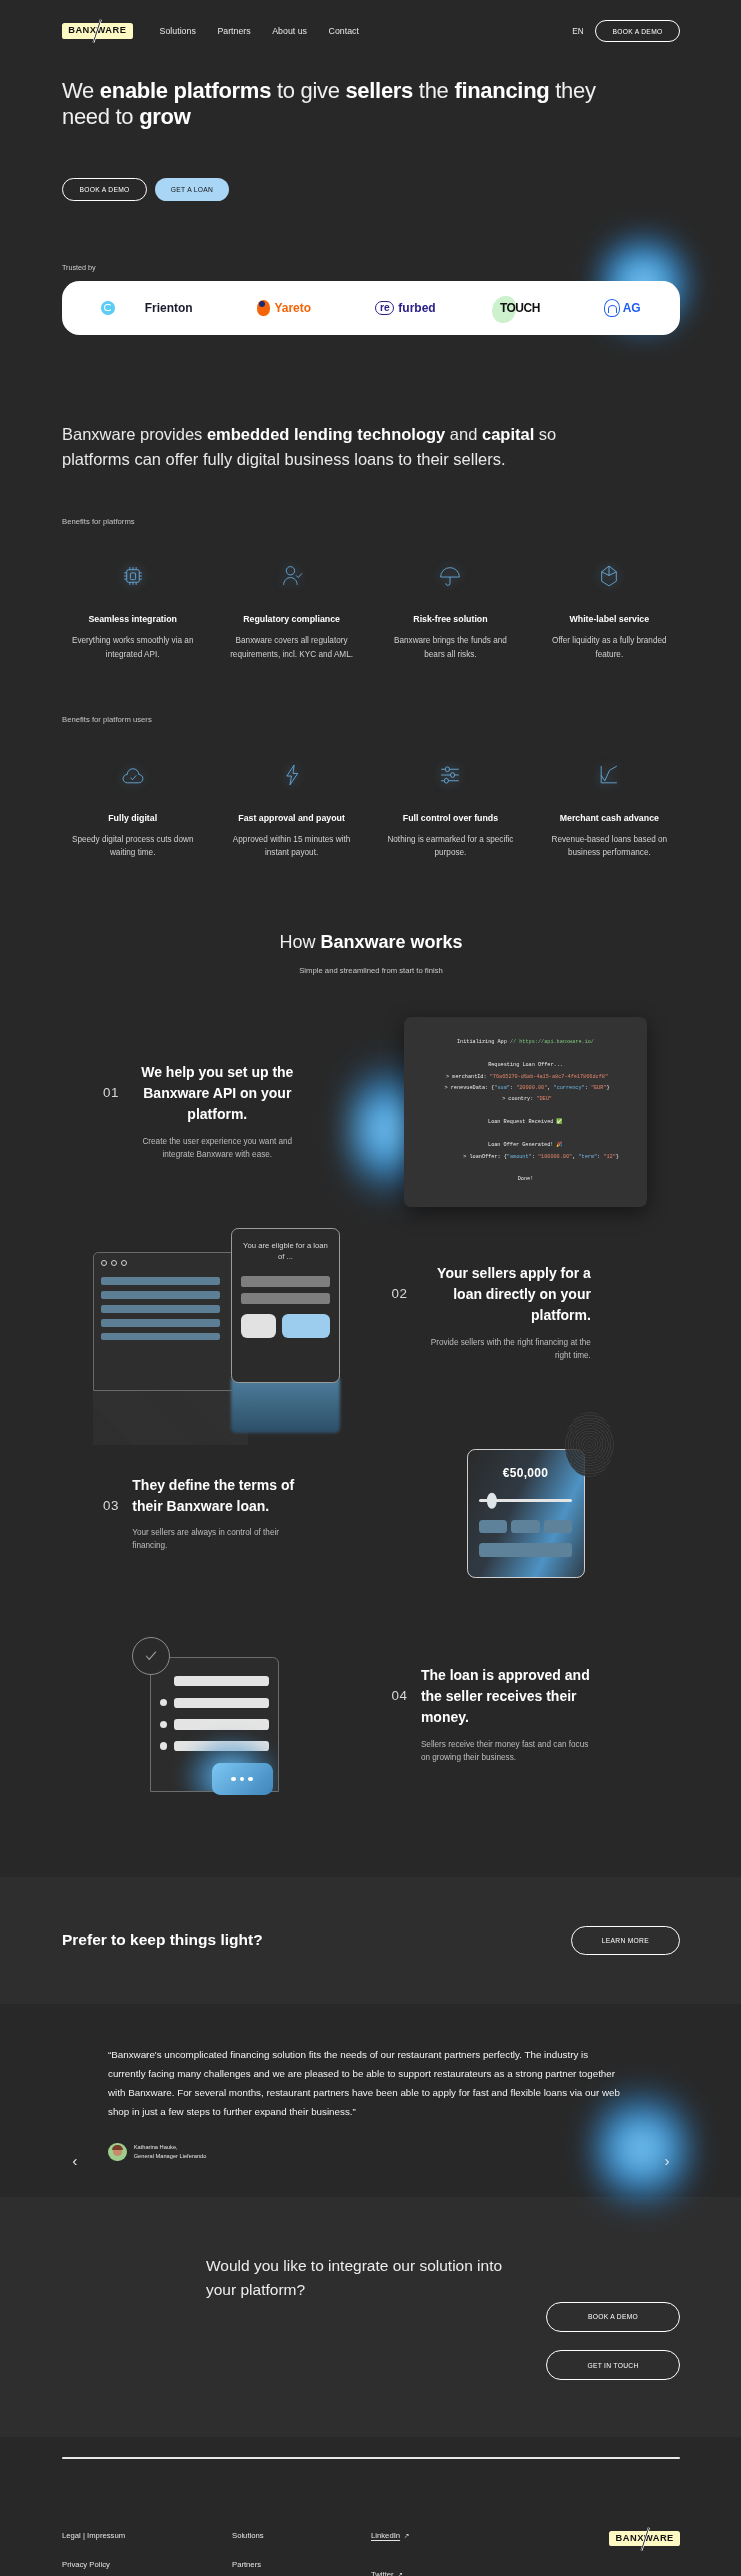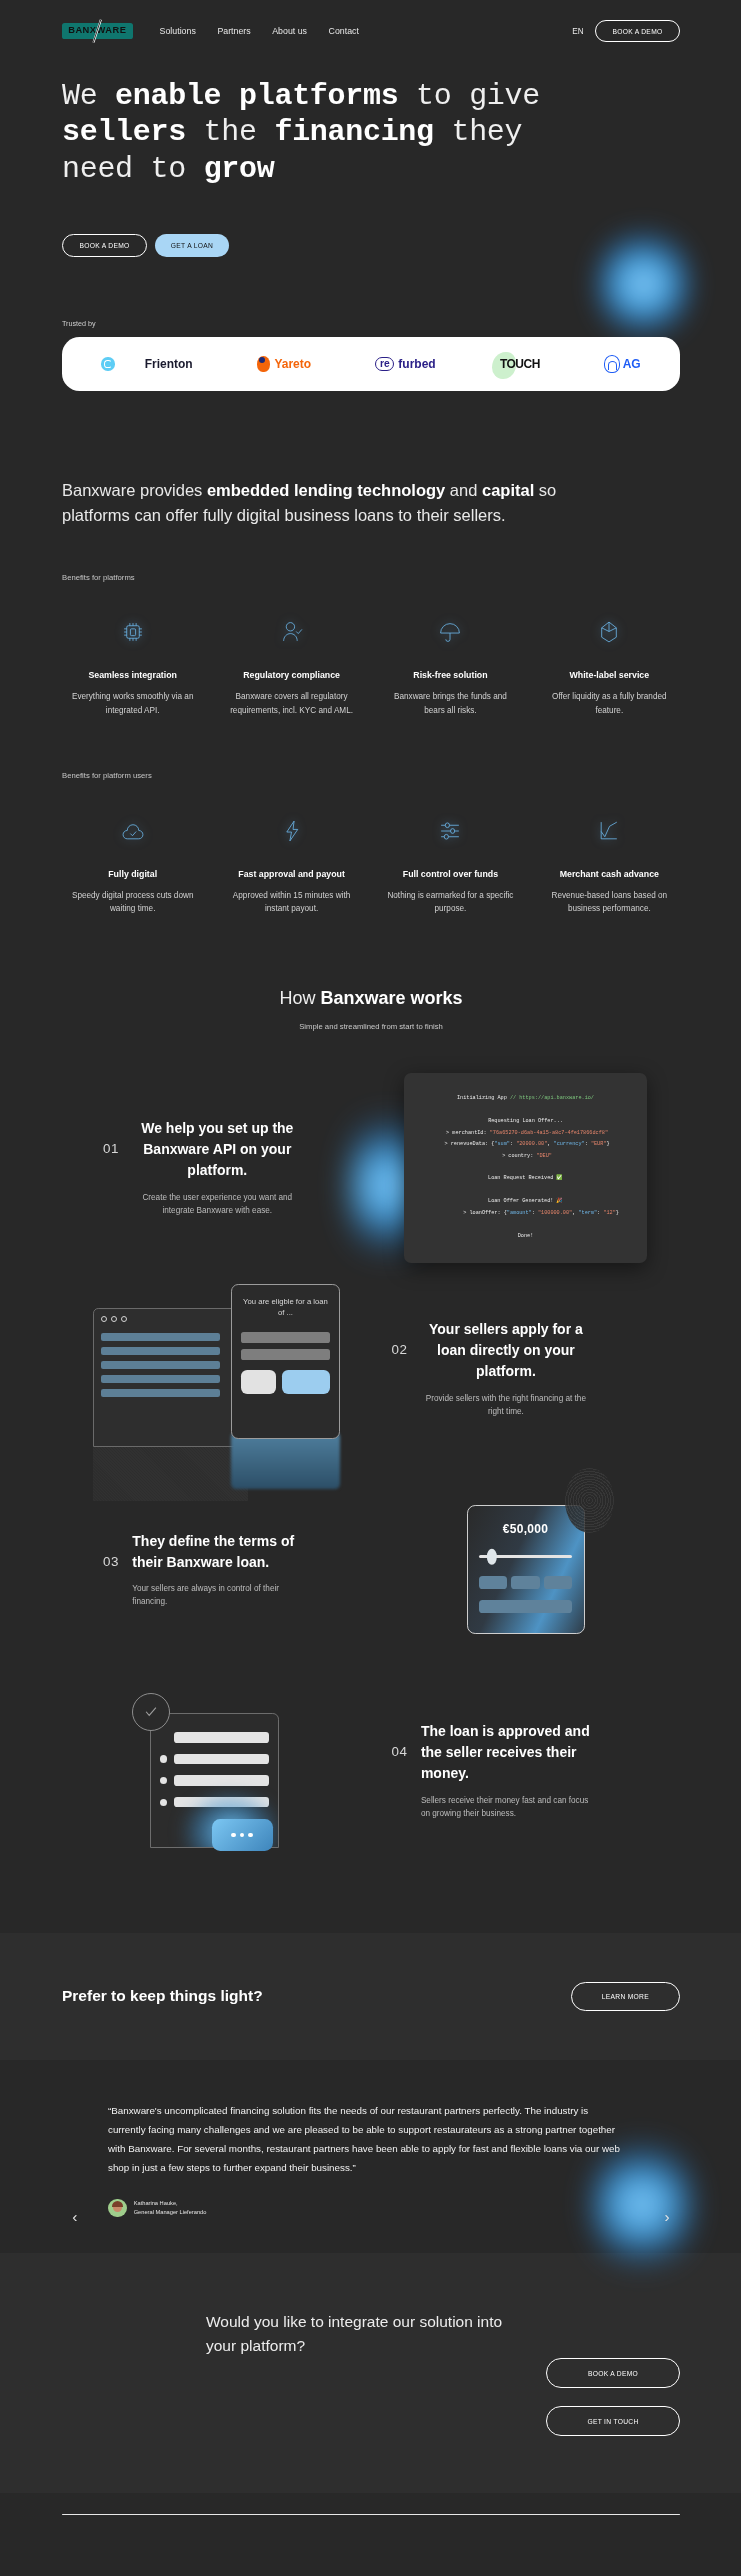--- a/index.html
+++ b/index.html
@@ -10,21 +10,21 @@
     color:#e8e8e8;
     -webkit-font-smoothing:antialiased;
   }
   .wrap{width:742px;margin:0 auto;position:relative;}
   .container{width:618px;margin:0 auto;position:relative;}
 
   
   .header{height:62px;display:flex;align-items:center;padding:0 0;}
   .hdr-inner{width:618px;margin:0 auto;display:flex;align-items:center;}
   .logo{
-    background:#0f766e;color:#111;border-radius:2.6px;
+    background:#fef9c3;color:#111;border-radius:2.6px;
     font-weight:700;font-size:9.3px;letter-spacing:0.5px;
     padding:3.1px 6.2px 3.1px 6.2px;line-height:1;position:relative;
     display:inline-flex;align-items:center;
   }
   .logo .x-slash{
     position:absolute;left:50%;top:-4.1px;bottom:-4.1px;width:1.5px;
     background:#fff;transform:translateX(-50%) rotate(18deg);
   }
   .logo .x-slash::after{
     content:"";position:absolute;left:0;top:0;bottom:0;width:1.5px;
@@ -40,22 +40,22 @@
     text-transform:uppercase;text-decoration:none;cursor:pointer;
     white-space:nowrap;
   }
   .btn-outline{border:0.8px solid #fff;color:#fff;background:transparent;padding:6.7px 16.5px;}
   .btn-light{background:#a9d6f5;color:#111;border:none;padding:7.2px 15.5px;font-weight:500;}
   .btn-dark-outline{border:0.8px solid #fff;color:#fff;background:transparent;padding:9.8px 30px;font-size:6.7px;}
 
   
   .hero{position:relative;padding-top:15.5px;padding-bottom:62px;}
   .hero h1{
-    font-size:30px;line-height:1.22;font-weight:400;color:#efefef;
-    max-width:546px;letter-spacing:-0.3px;font-family:Liberation Mono, monospace;
+    font-size:22px;line-height:1.22;font-weight:400;color:#efefef;
+    max-width:546px;letter-spacing:-0.3px;
   }
   .hero h1 b{font-weight:700;color:#fff;}
   .hero-cta{display:flex;gap:8.2px;margin-top:47px;}
   .blob{
     position:absolute;border-radius:50%;pointer-events:none;
     background:radial-gradient(circle at 50% 50%, #8fd3ff 0%, #4aa8e8 28%, rgba(40,120,190,.55) 50%, rgba(40,40,40,0) 72%);
     filter:blur(11.3px);opacity:.95;
   }
   .blob-hero{width:103px;height:134px;right:47px;top:155px;}
 
@@ -464,21 +464,21 @@
               <div class="gbar"></div>
               <div class="btns">
                 <div class="bl"></div>
                 <div class="br"></div>
               </div>
             </div>
           </div>
         </div>
         <div class="step-text">
           <div class="step-num">02</div>
-          <div class="step-body" style="text-align:center;">
+          <div class="step-body" style="text-align:right;">
             <h3>Your sellers apply for a loan directly on your platform.</h3>
             <p>Provide sellers with the right financing at the right time.</p>
           </div>
         </div>
       </div>
 
       <div class="step">
         <div class="step-text left">
           <div class="step-num">03</div>
           <div class="step-body" style="text-align:left;">

